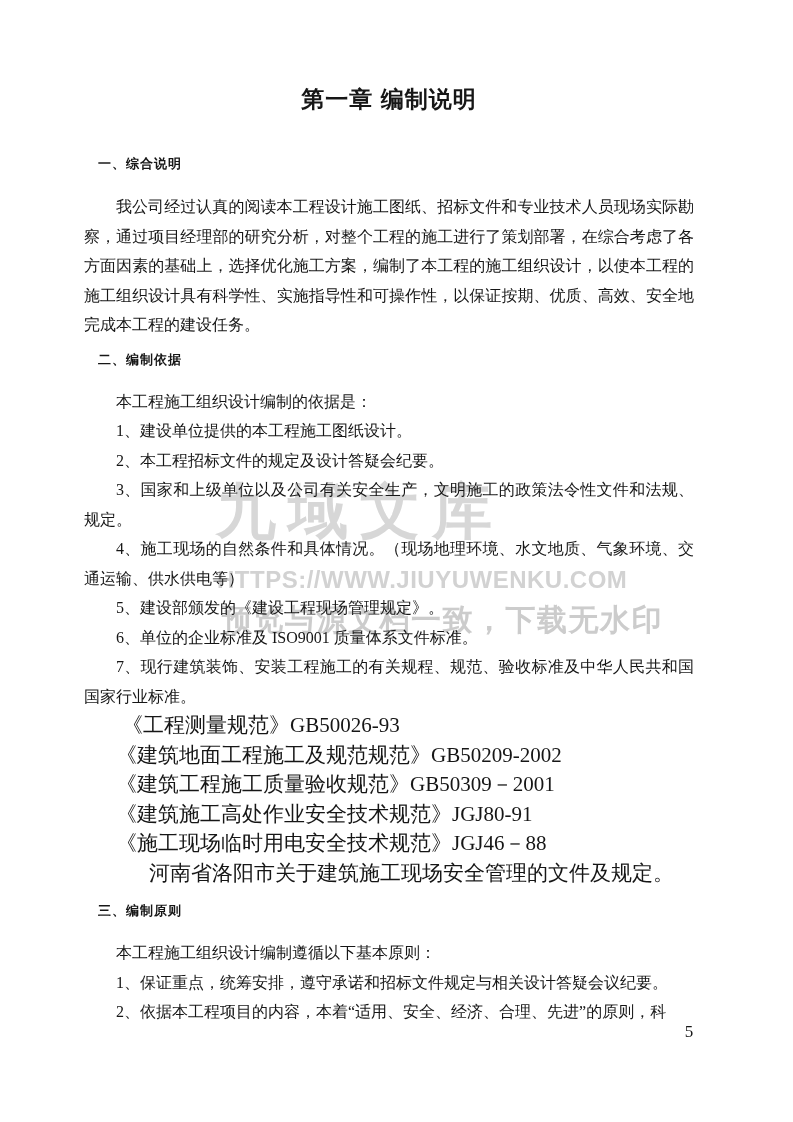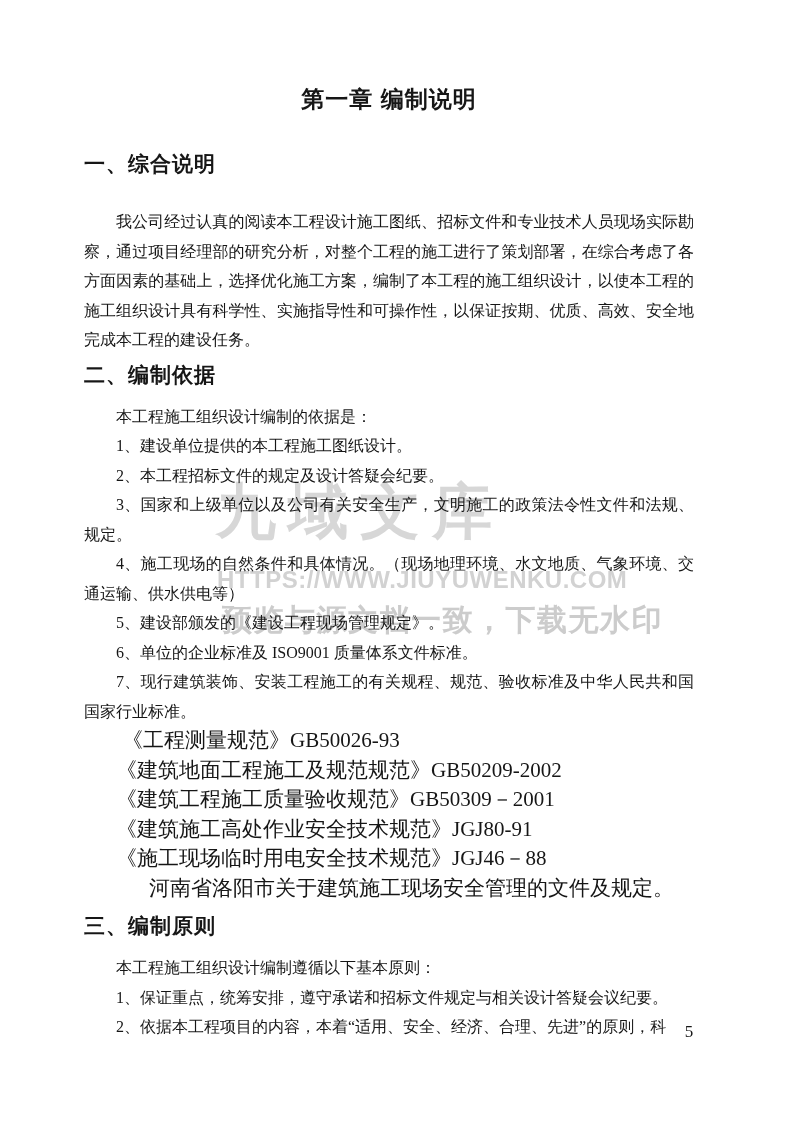--- a/index.html
+++ b/index.html
@@ -47,33 +47,33 @@
     z-index:1;
   }
   .doc-title {
     font-family:"Liberation Sans","DejaVu Sans",sans-serif;
     font-size:23px; font-weight:bold;
     text-align:center; letter-spacing:1px;
     margin-top:86px; line-height:26px;
   }
   h2.sec {
     font-family:"Liberation Sans","DejaVu Sans",sans-serif;
-    font-size:21px; font-weight:bold;
+    font-size:13px; font-weight:bold;
     letter-spacing:1px; line-height:22px;
-    margin-left:0;
+    margin-left:14px;
   }
   .sec1 { margin-top:41px; }
   .sec2 { margin-top:9px;  }
   .sec3 { margin-top:12px; }
   p.body {
     font-size:16px; line-height:29.5px;
     text-align:justify;
   }
   p.ind  { text-indent:32px; }
-  .after-title-gap { margin-top:32px; }
+  .after-title-gap { margin-top:17px; }
   .after-h { margin-top:16px; }
   .std { font-size:21px; line-height:29.5px; }
   .std-a { text-indent:38px; }
   .std-b { text-indent:32px; }
   .std-c { text-indent:45px;text-align:center; }
 
   .page-number {
     position:absolute; left:659px; top:1022px; width:60px;
     text-align:center; font-size:17px; line-height:20px;
     z-index:1;

